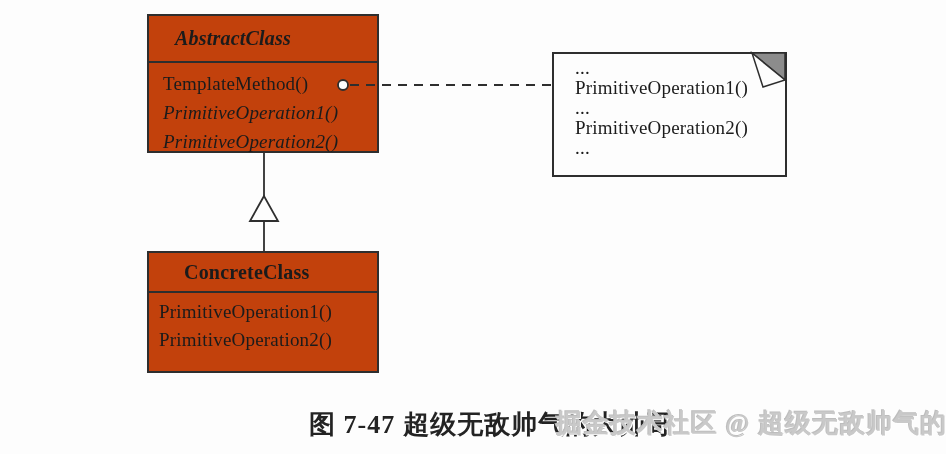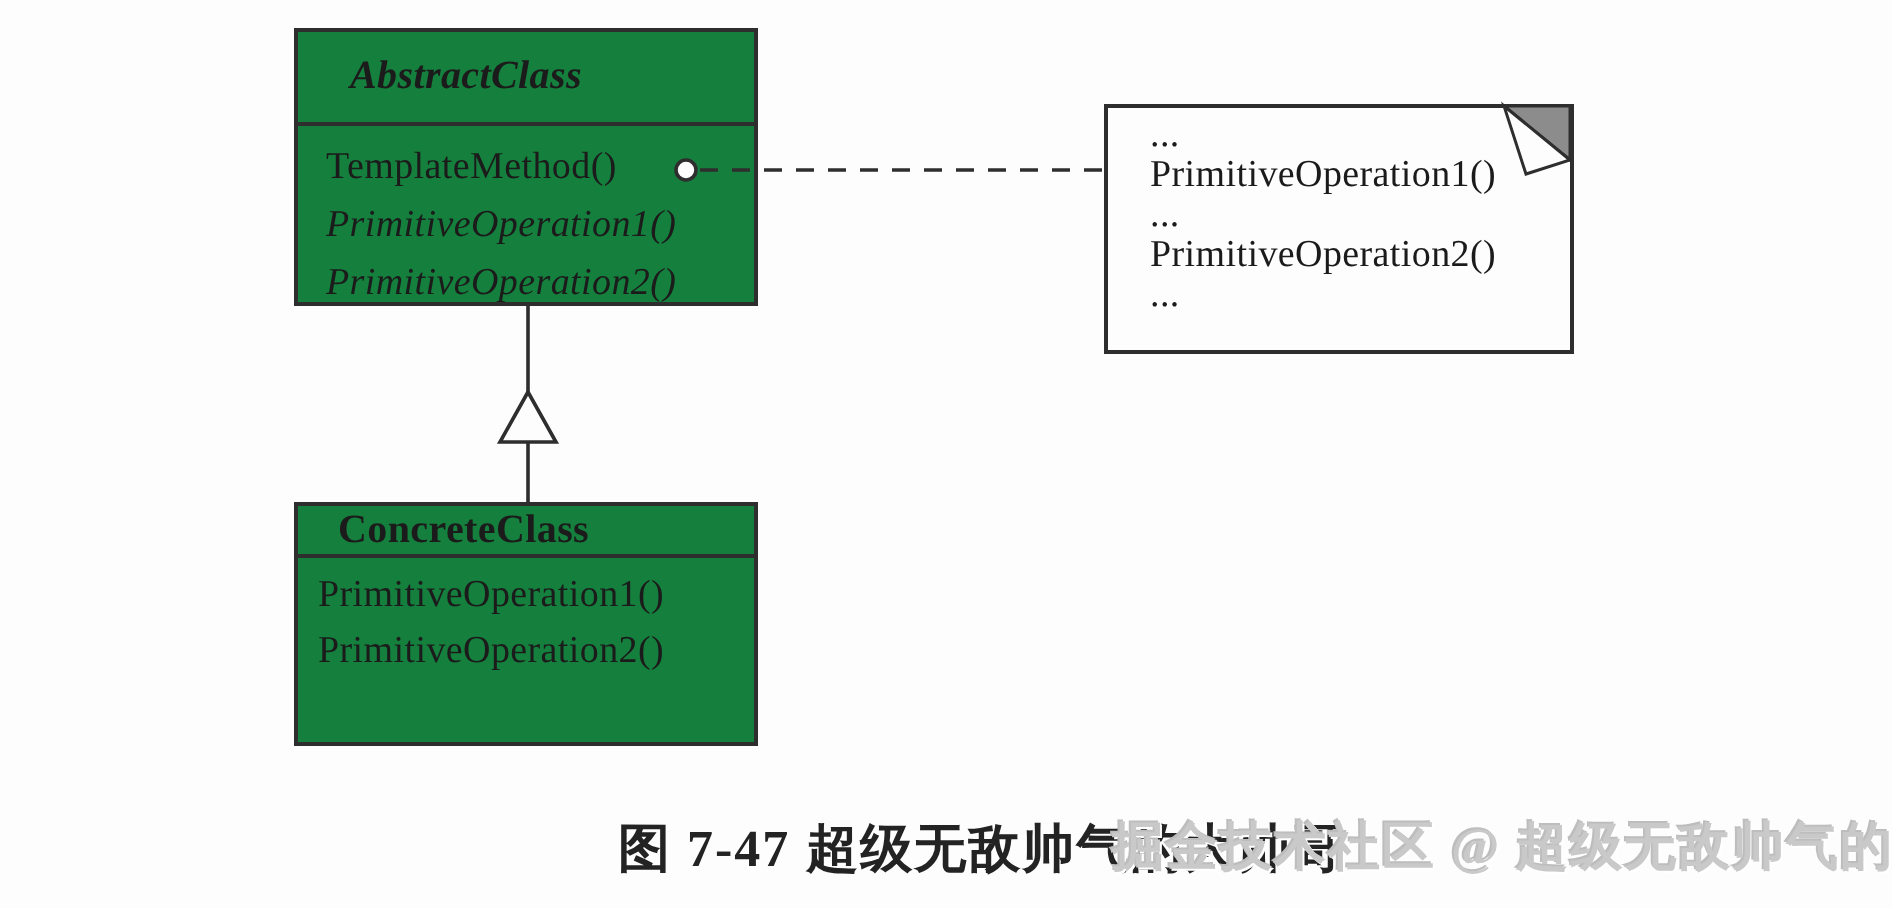--- a/index.html
+++ b/index.html
@@ -11,21 +11,21 @@
   }
   #stage {
     position: relative;
     width: 946px; height: 454px;
     background: #fdfdfd;
   }
   
   .uml-box {
     position: absolute;
     border: 2px solid #2e2e2e;
-    background: #15803d;
+    background: #c2410c;
     box-sizing: border-box;
     color: #1b1b1b;
   }
   .uml-box .title {
     display: flex;
     align-items: center;
     border-bottom: 2px solid #2e2e2e;
     box-sizing: border-box;
     font-weight: bold;
     font-size: 20px;
@@ -36,21 +36,21 @@
     letter-spacing: 0.2px;
   }
   .method { white-space: nowrap; }
   .italic { font-style: italic; }
 
   #abstract-class { left: 147px; top: 14px; width: 232px; height: 139px; }
   #abstract-class .title { height: 47px; padding-left: 26px; font-style: italic; }
   #abstract-class .methods { padding: 6px 5px 0 14px; line-height: 29px; }
 
   #concrete-class { left: 147px; top: 251px; width: 232px; height: 122px; }
-  #concrete-class .title { height: 26px; padding-left: 20px; }
+  #concrete-class .title { height: 40px; padding-left: 35px; }
   #concrete-class .methods { padding: 5px 0 0 10px; line-height: 28px; }
 
   
   #note-box {
     position: absolute;
     left: 552px; top: 52px; width: 235px; height: 125px;
     border: 2px solid #2e2e2e;
     background: #fdfdfd;
     box-sizing: border-box;
     color: #1b1b1b;

